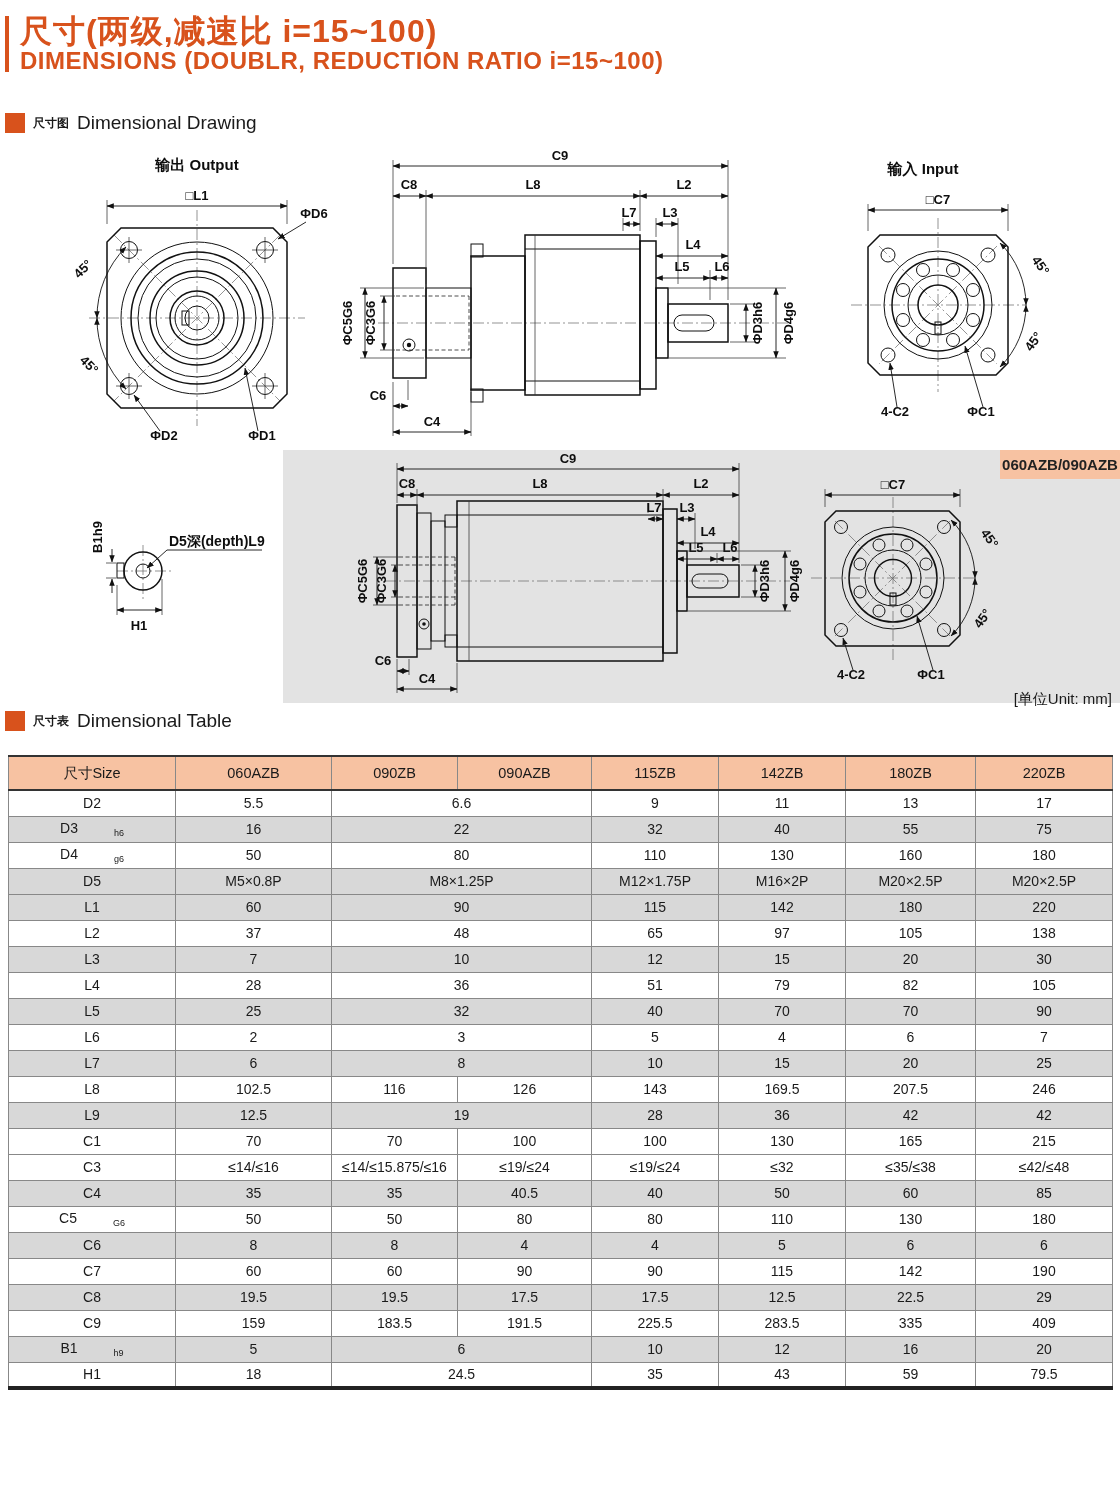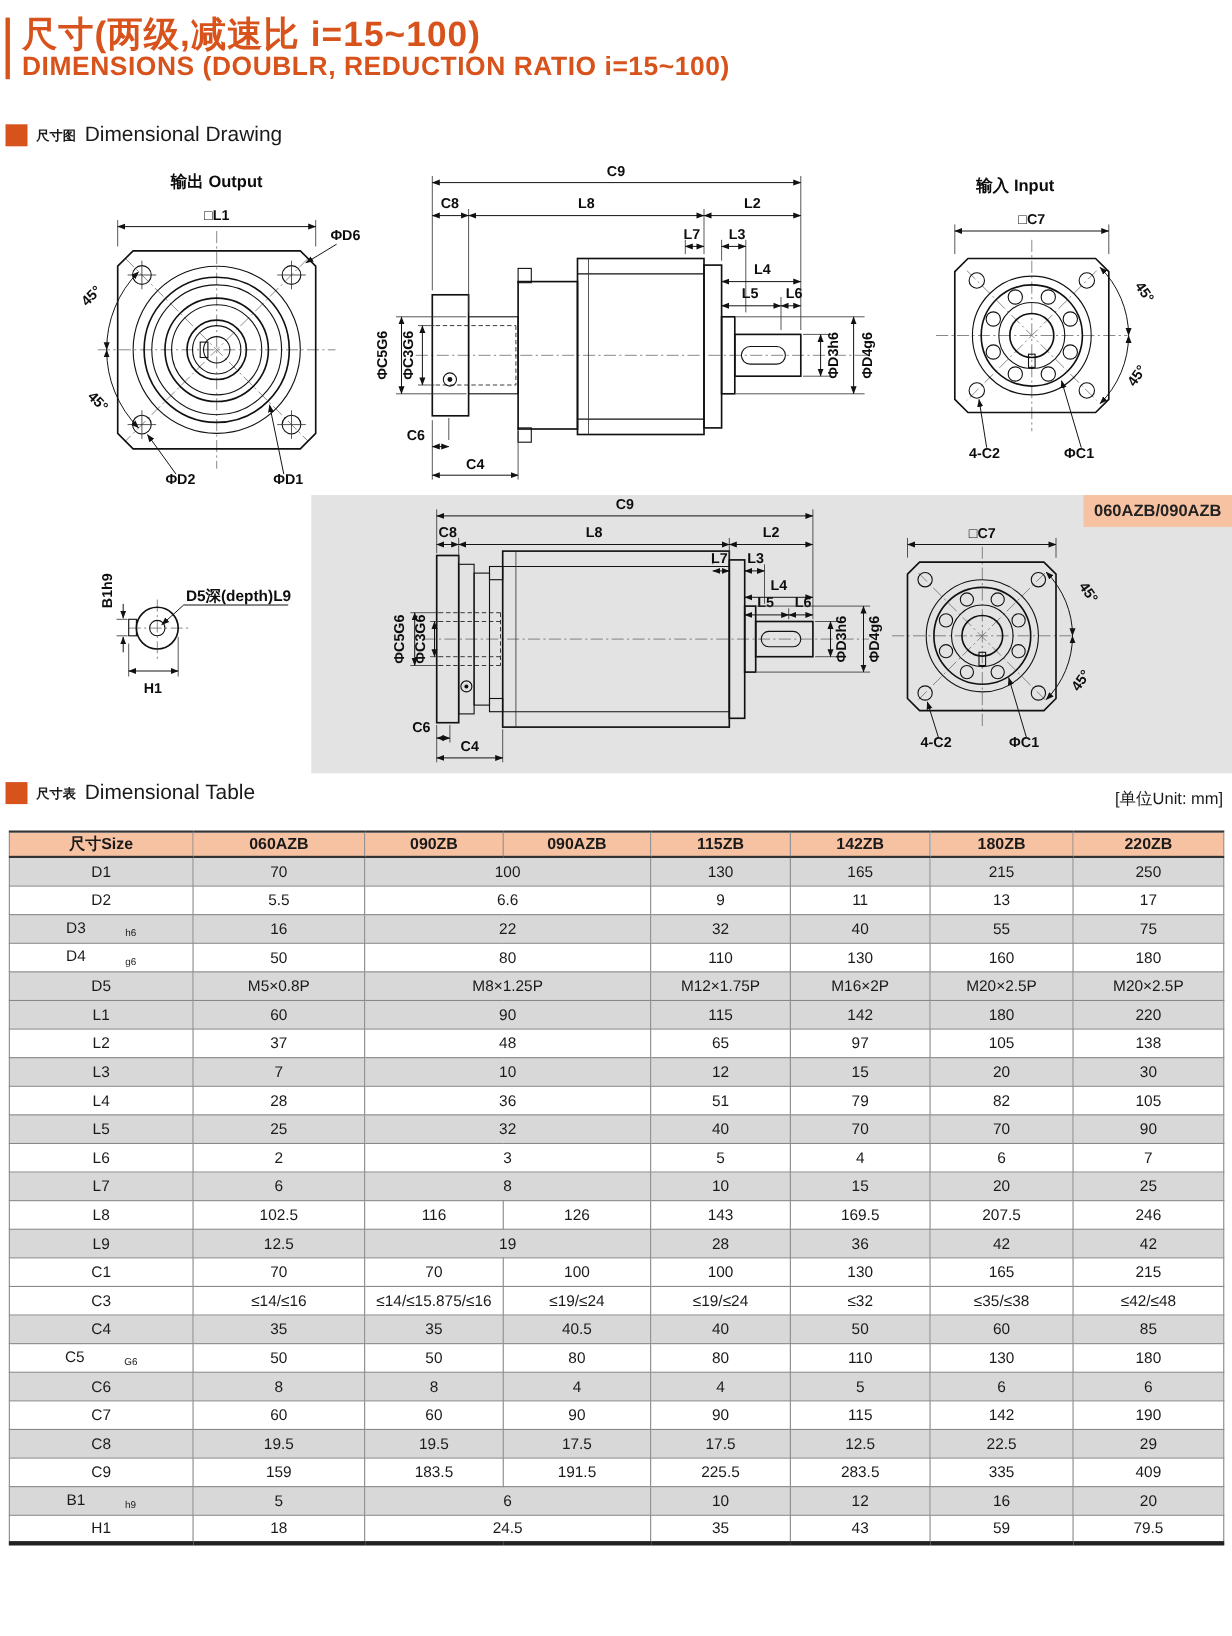--- a/index.html
+++ b/index.html
@@ -13,44 +13,44 @@
   
   .title-bar { left:5px; top:16px; width:4px; height:56px; background:#d8521c; }
   .title-zh { left:20px; top:10px; font-size:32px; font-weight:700; color:#d8521c; letter-spacing:1px; white-space:nowrap; }
   .title-en { left:20px; top:47px; font-size:24px; font-weight:700; color:#d8521c; letter-spacing:0.5px; white-space:nowrap; }
 
   
   .sec-head { display:flex; align-items:center; gap:8px; left:5px; }
   .bullet { width:20px; height:20px; background:#d8521c; flex:0 0 auto; }
   .sec-zh { font-size:12px; font-weight:700; }
   .sec-en { font-size:19px; font-weight:400; }
-  .unit-note { right:8px; top:717px; font-size:15px; font-weight:400; }
+  .unit-note { right:8px; top:690px; font-size:15px; font-weight:400; }
 
   
   .gray-panel { left:283px; top:450px; width:837px; height:253px; background:#e3e3e3; }
   .badge {
-    position:absolute; right:0; top:0; width:135px; height:29px; background:#f7c2a2;
+    position:absolute; right:0; top:0; width:120px; height:29px; background:#f7c2a2;
     font-size:15px; font-weight:700; color:#222; text-align:center; line-height:29px;
   }
   svg { position:absolute; overflow:visible; }
   .o   { fill:none; stroke:#111; stroke-width:1.5; }
   .m   { fill:none; stroke:#111; stroke-width:1;   }
   .h   { fill:none; stroke:#333; stroke-width:0.75;}
   .dim { fill:none; stroke:#111; stroke-width:0.9; }
   .cl  { fill:none; stroke:#666; stroke-width:0.7; stroke-dasharray:11 3 2 3; }
   .bd  { fill:none; stroke:#222; stroke-width:0.8; stroke-dasharray:4 2.5; }
   .t   { font:700 13px "Liberation Sans", sans-serif; fill:#0d0d0d; text-anchor:middle; }
   .tt  { font-size:15px; }
   .ts  { text-anchor:start; font-size:14px; }
 
   
   .table-wrap { left:8px; top:755px; }
   table { border-collapse:collapse; table-layout:fixed; width:1104px; }
   th, td { text-align:center; vertical-align:middle; border:1px solid #888; overflow:hidden; white-space:nowrap; }
-  thead th { height:23px; background:#f7c2a2; font-size:14.5px; font-weight:700;
+  thead th { height:34px; background:#f7c2a2; font-size:14.5px; font-weight:400;
              border-top:2px solid #333; border-bottom:2px solid #333; }
   tbody td { height:26px; font-size:14px; background:#fff; }
   tbody tr.alt td { background:#d8d8d8; }
   tbody tr:last-child td { border-bottom:4px solid #222; }
   td sub { font-size:9px;padding-left:36px; }
 </style>
 </head>
 <body>
 
 <div class="abs title-bar"></div>
@@ -499,29 +499,20 @@
           <th>060AZB</th>
           <th>090ZB</th>
           <th>090AZB</th>
           <th>115ZB</th>
           <th>142ZB</th>
           <th>180ZB</th>
           <th>220ZB</th>
         </tr>
     </thead>
     <tbody>
-        <tr class="alt">
-          <td>D1</td>
-          <td colspan="1">70</td>
-          <td colspan="2">100</td>
-          <td colspan="1">130</td>
-          <td colspan="1">165</td>
-          <td colspan="1">215</td>
-          <td colspan="1">250</td>
-        </tr>
         <tr>
           <td>D2</td>
           <td colspan="1">5.5</td>
           <td colspan="2">6.6</td>
           <td colspan="1">9</td>
           <td colspan="1">11</td>
           <td colspan="1">13</td>
           <td colspan="1">17</td>
         </tr>
         <tr class="alt">

